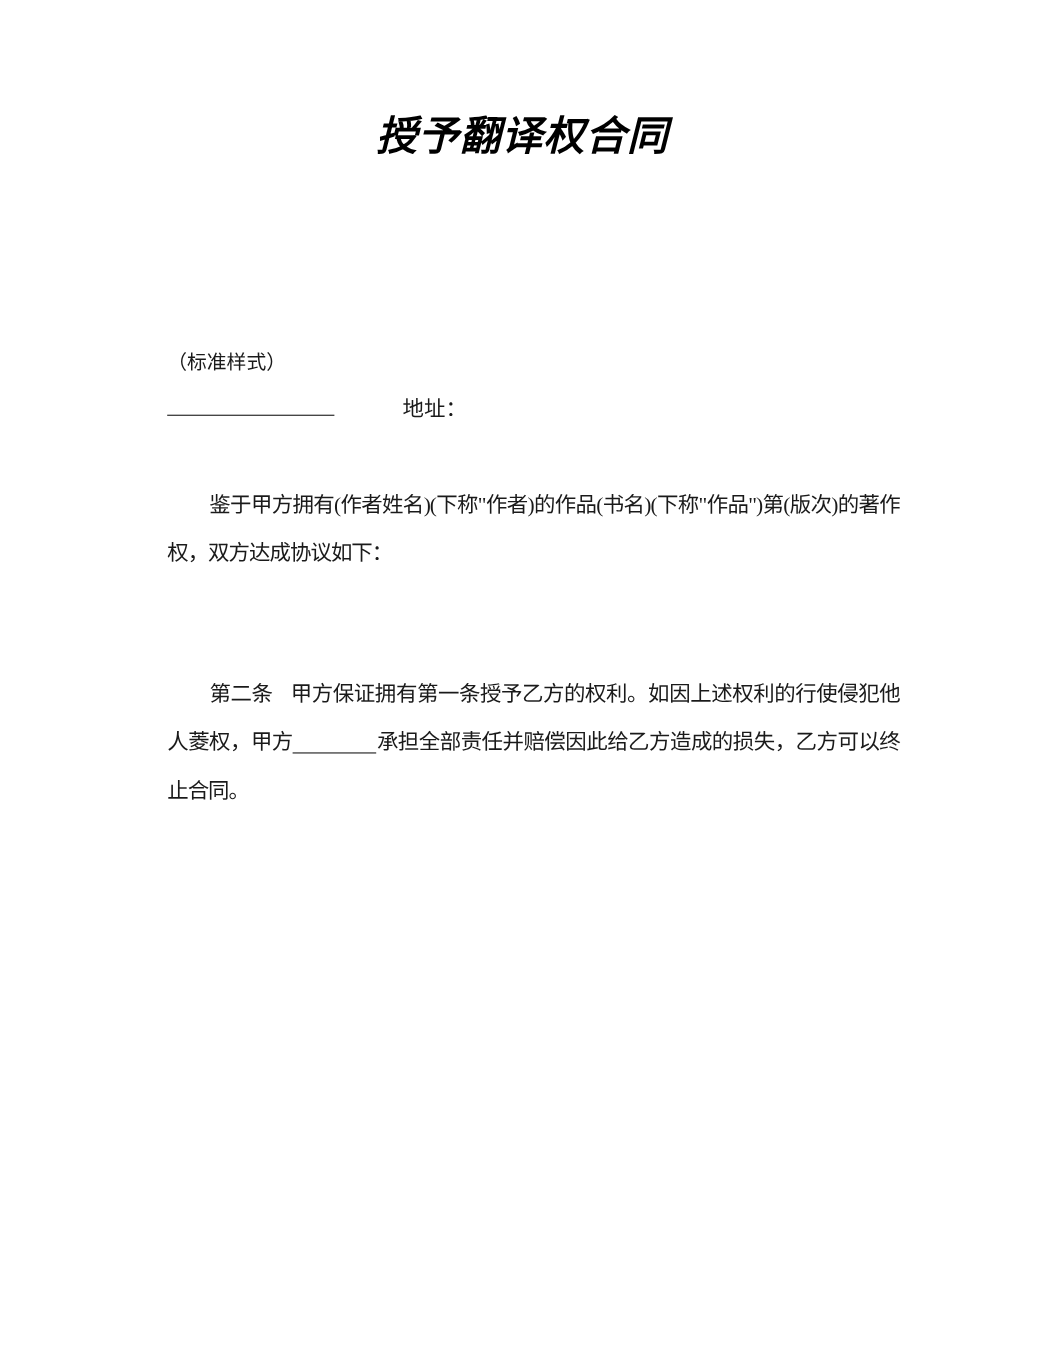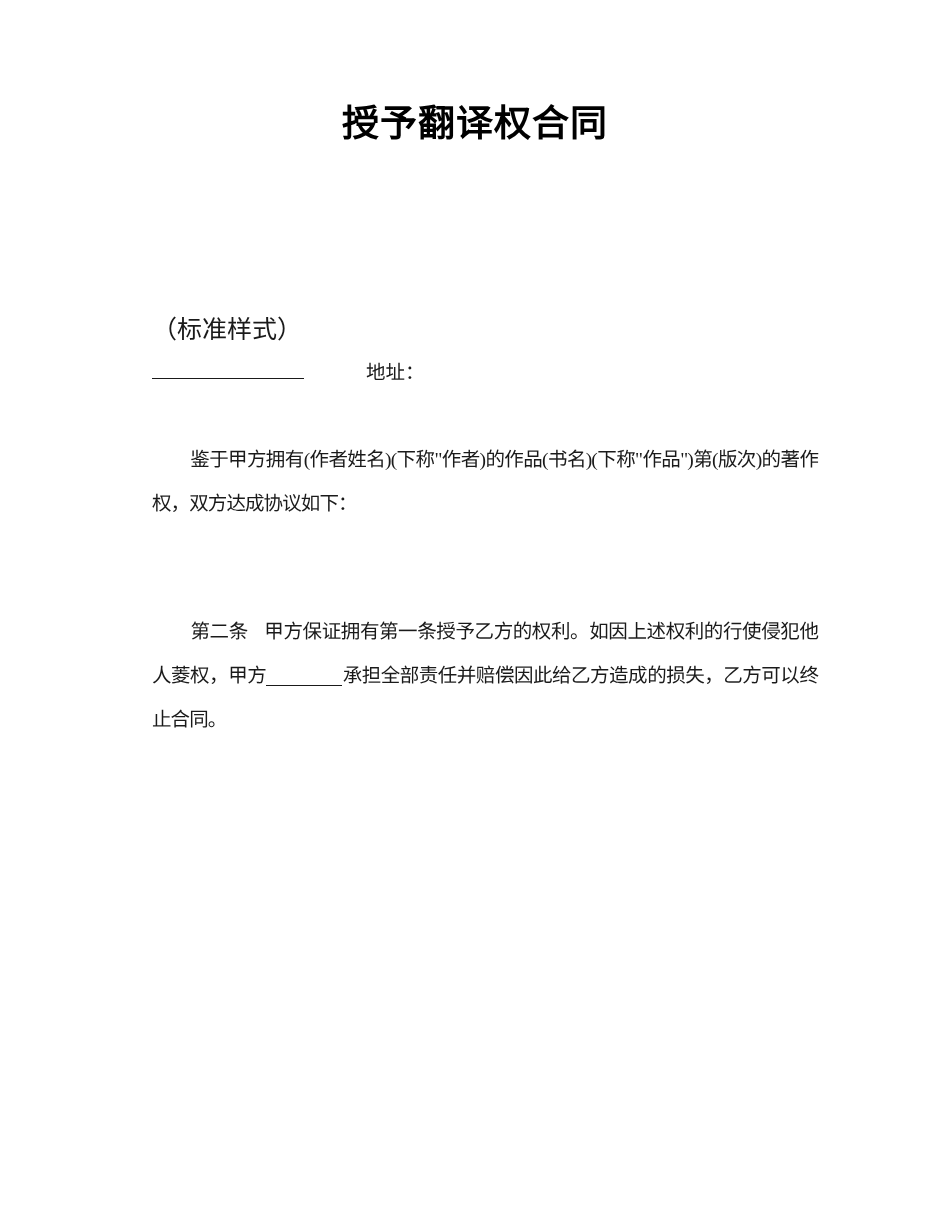--- a/index.html
+++ b/index.html
@@ -28,32 +28,33 @@
     top: 100px;
     left: 0;
     width: 950px;
     text-align: center;
     font-family: "DejaVu Sans", "Liberation Sans", sans-serif;
     font-weight: 700;
     font-size: 37px;
     letter-spacing: 1px;
     line-height: 48px;
     white-space: nowrap;
+    font-style: italic;
   }
 
   
   .body-block {
     position: absolute;
     top: 308px;
     left: 152px;
     width: 666px;
   }
 
   .line {
-    font-size: 25px;
+    font-size: 18px;
     line-height: 43px;
     white-space: nowrap;
     color: #1a1a1a;
   }
 
   .field-line {
     display: flex;
     align-items: baseline;
     font-size: 19.5px;
     line-height: 43px;

